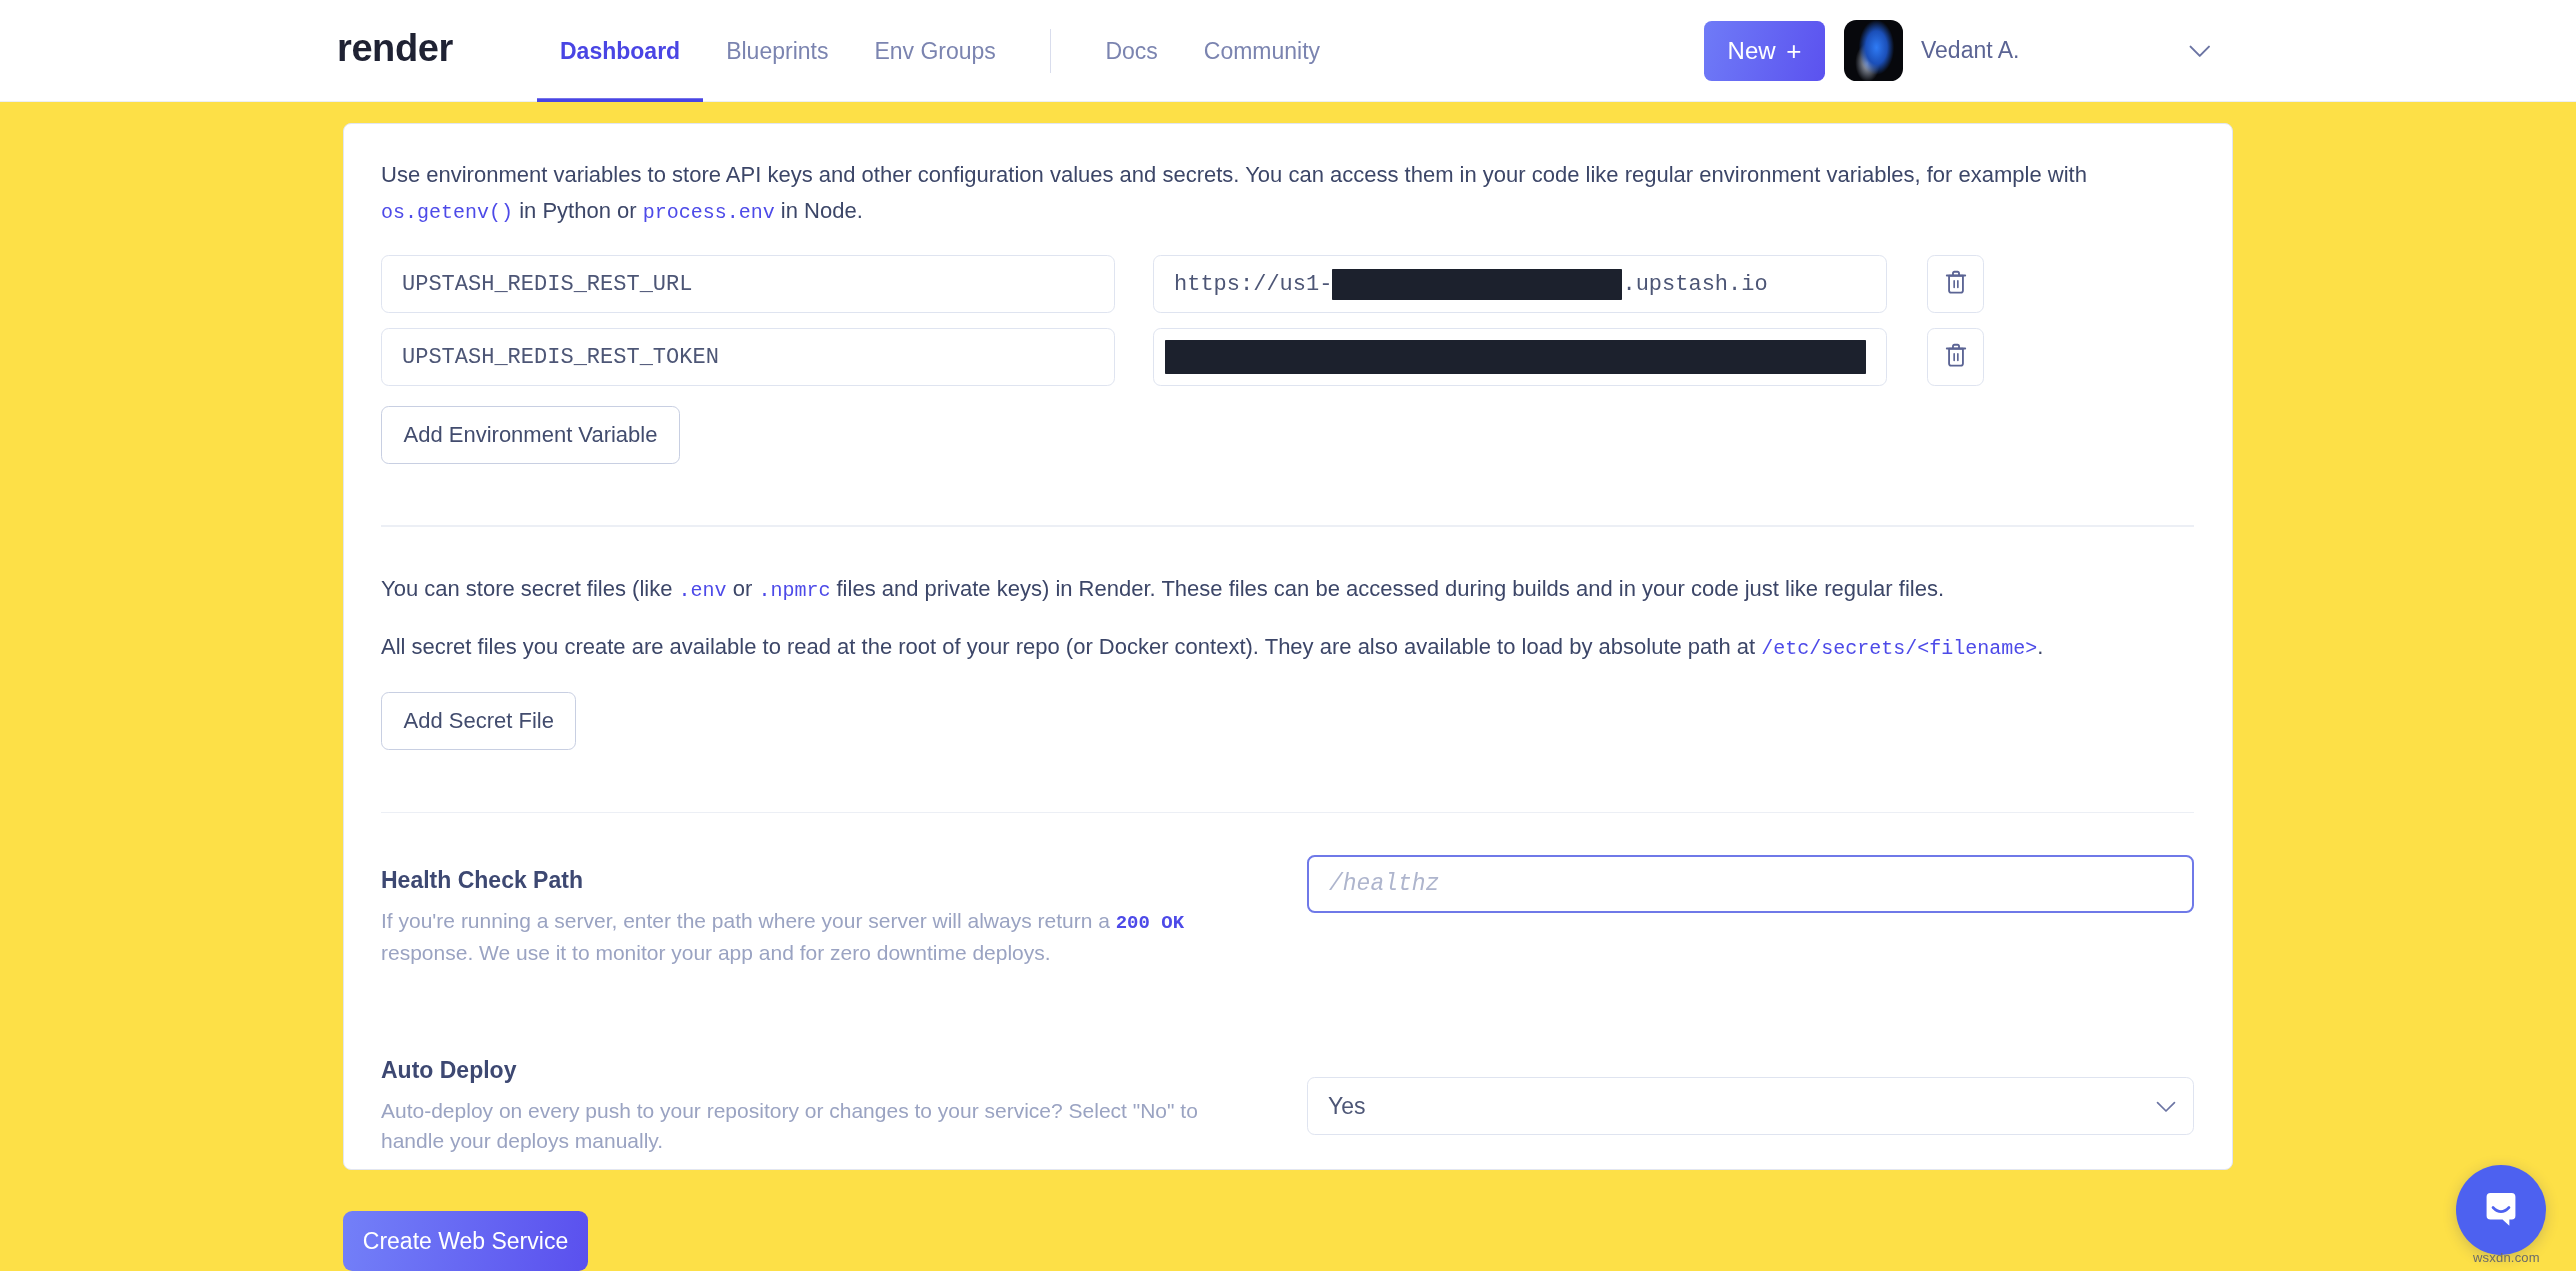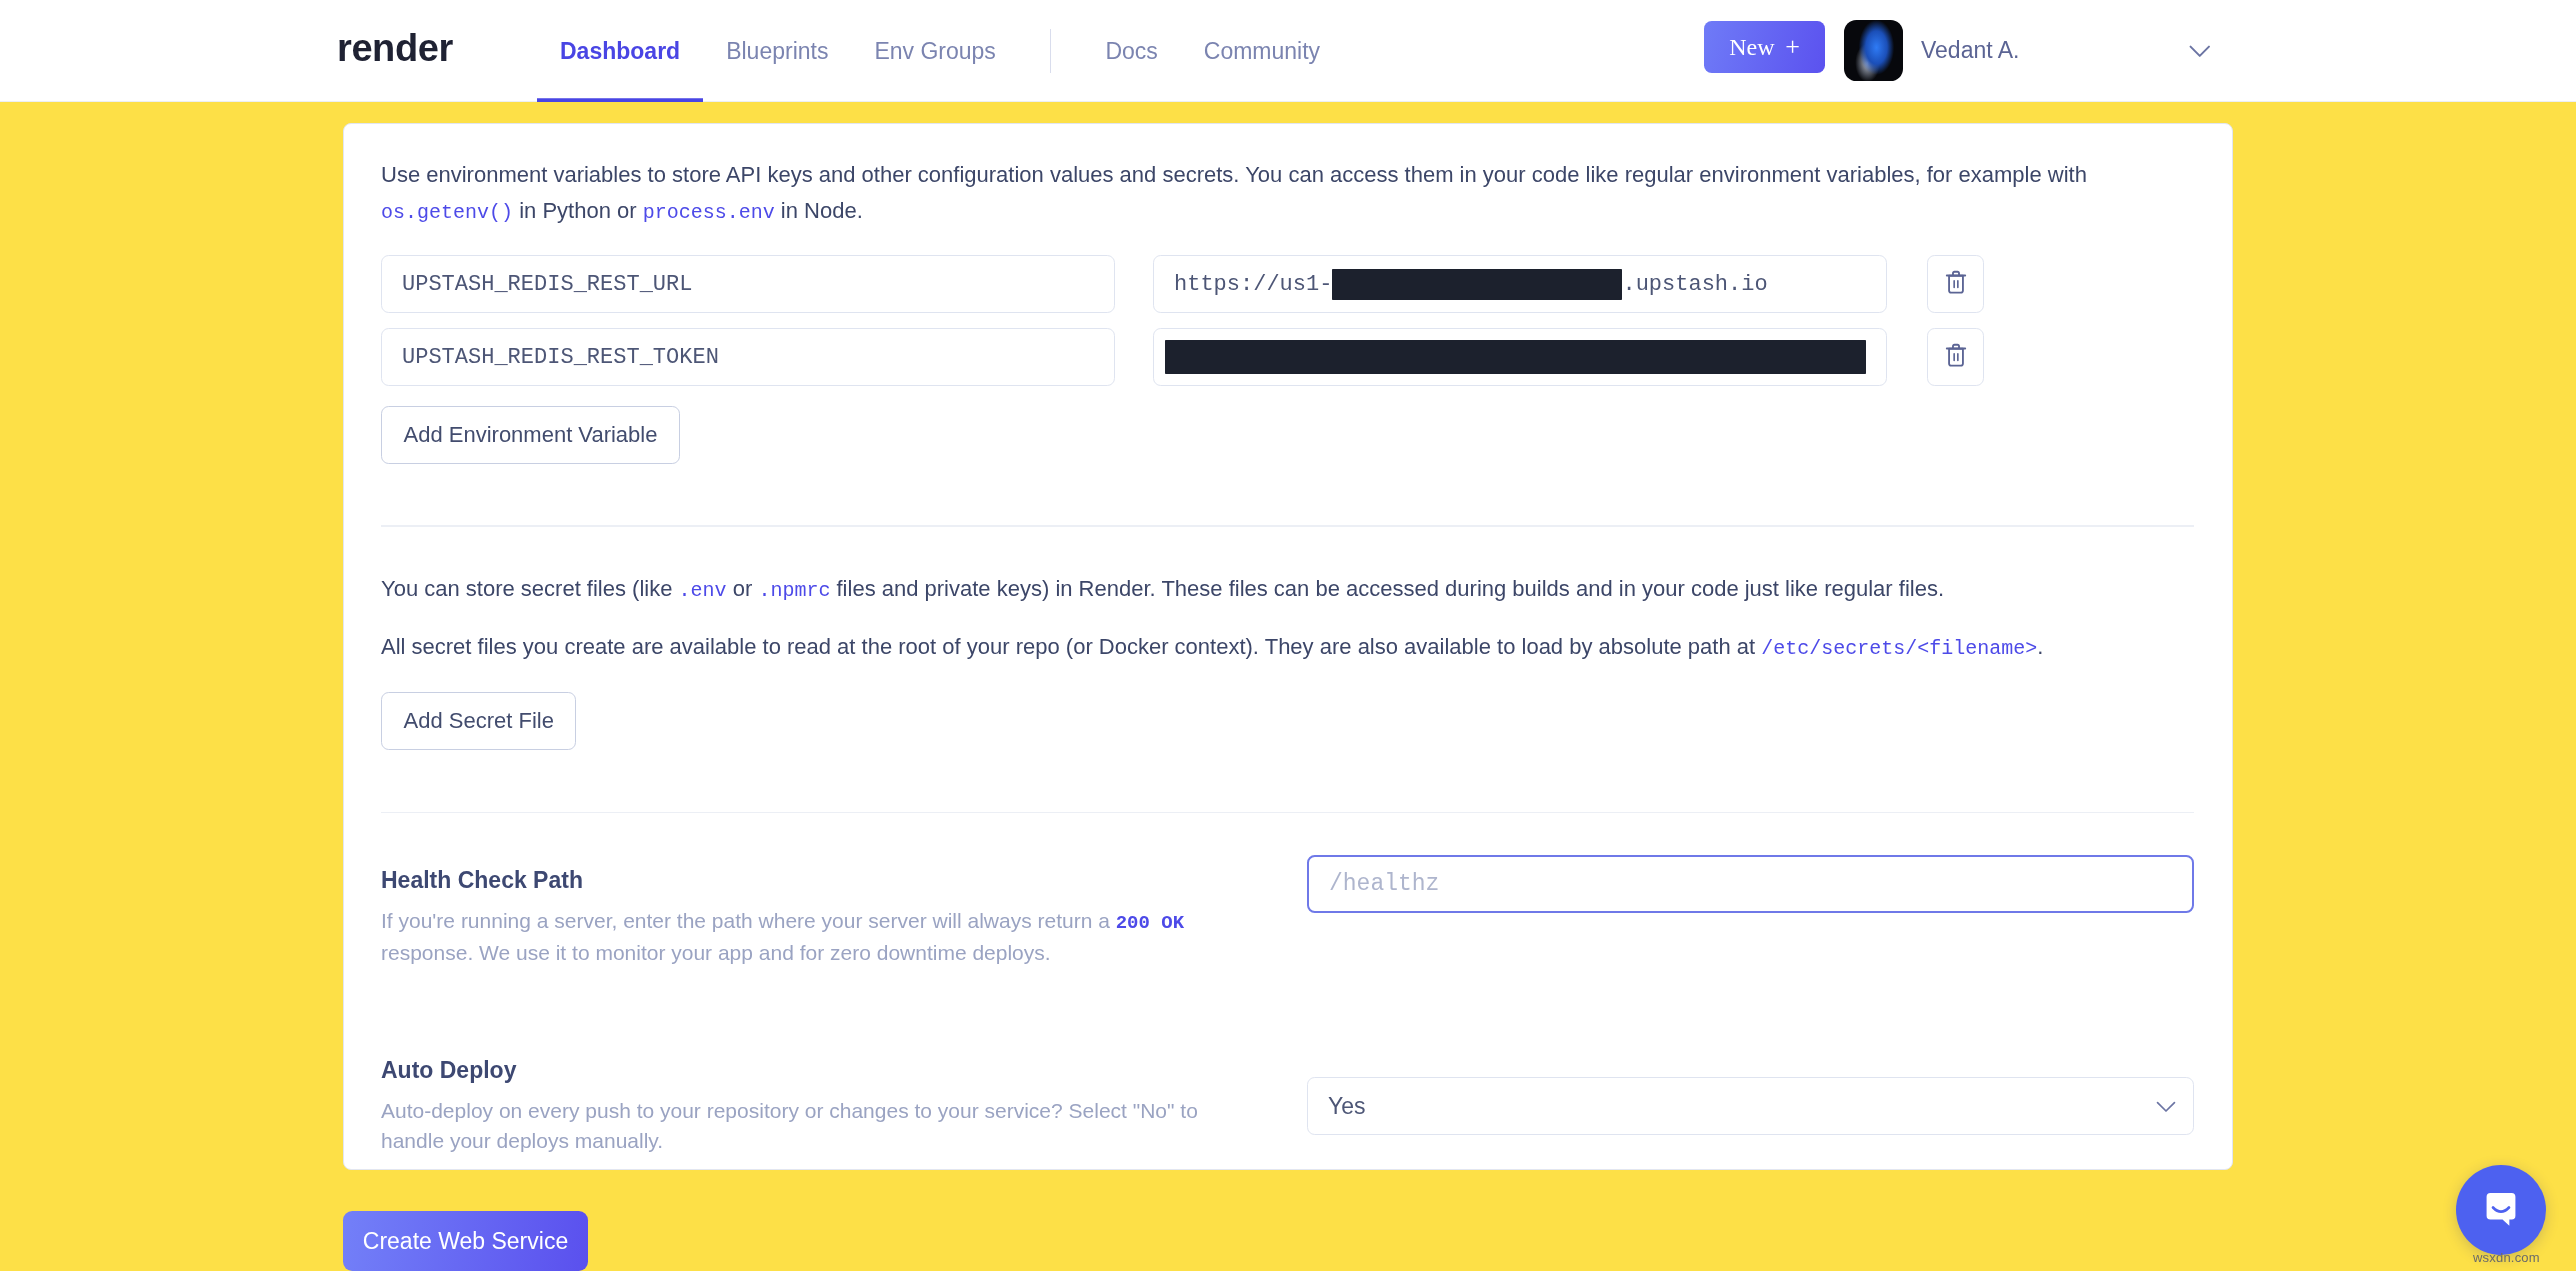--- a/index.html
+++ b/index.html
@@ -73,32 +73,32 @@
     background: #d9dded;
     margin: 0 31px;
     align-self: center;
   }
 
   .new-btn {
     position: absolute;
     left: 1704px;
     top: 21px;
     width: 121px;
-    height: 52px;
+    height: 60px;
     border-radius: 7.7px;
     background: linear-gradient(105deg, #6f7bf7 0%, #5b52ef 100%);
     color: #ffffff;
     font-size: 24px;
     display: flex;
     align-items: center;
     justify-content: center;
     gap: 10.7px;
     cursor: pointer;
     border: none;
-    font-family: Liberation Serif, serif;
+    font-family: Liberation Sans, sans-serif;
   }
   .new-btn .plus { font-size: 26px; line-height: 1; }
 
   .avatar {
     position: absolute;
     left: 1844px;
     top: 20px;
     width: 59px;
     height: 61px;
     border-radius: 12.3px;
@@ -272,20 +272,21 @@
     border: 2.3px solid #6f79e8;
     border-radius: 7.7px;
     background: #ffffff;
     padding: 0 20px;
     font-family: "Liberation Mono", monospace;
     font-size: 23px;
     color: #4d5676;
     display: flex;
     align-items: center;
     outline: none;
+    font-style: italic;
   }
   .text-input::placeholder { color: #aeb5cd; }
 
   .select-wrap {
     position: relative;
     width: 887px;
     height: 58px;
     margin-top: 32px;
   }
   .select-box {

